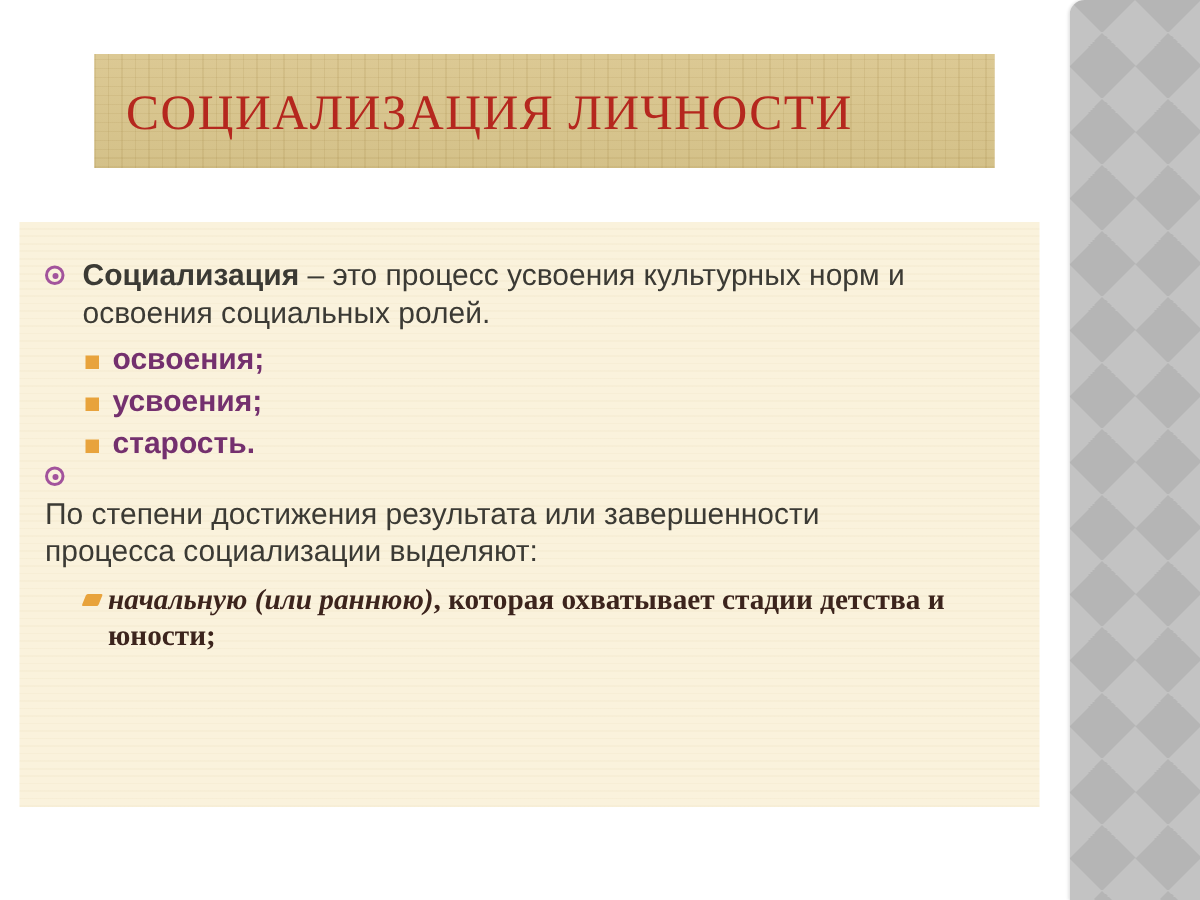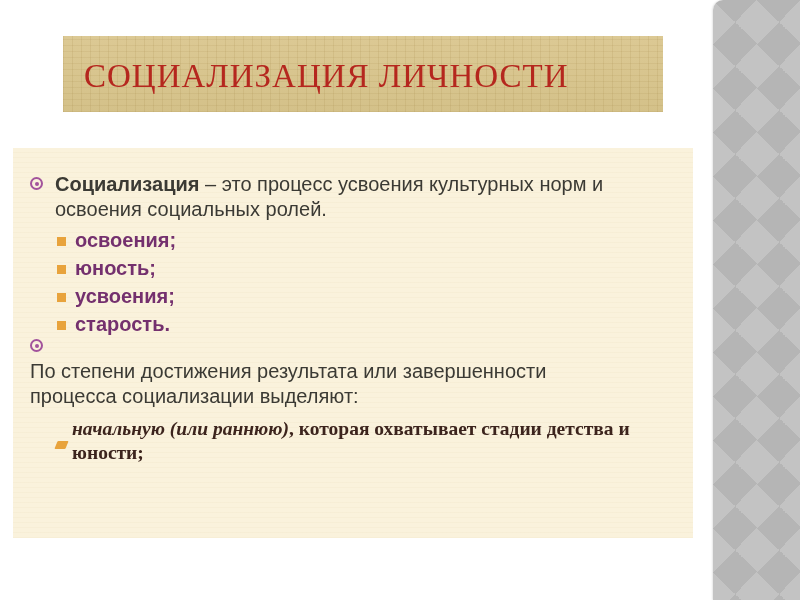--- a/index.html
+++ b/index.html
@@ -85,21 +85,21 @@
   .l2 .bullet-wrap { flex: 0 0 18px; padding-top: 2px; }
   .square-bullet { display: block; width: 9px; height: 9px; background: #e8a33c; }
   .stage {
     font-weight: bold; color: #74306e;
     font-size: 20px; line-height: 26px;
   }
 
   .degree-item { margin-top: -4px; margin-bottom: 8px; flex-direction: column; }
 
   
-  .l3 { margin: 0 0 2px 26px; align-items: center; }
+  .l3 { margin: 0 0 2px 26px; }
   .l3 .bullet-wrap { flex: 0 0 16px; padding-top: 7px; }
   .slant-bullet {
     display: block; width: 11px; height: 8px;
     background: #e8a33c; transform: skewX(-22deg);
     border-radius: 1px;
   }
   .phase {
     font-family: "Liberation Serif", serif;
     font-weight: bold;
     font-size: 19.5px; line-height: 24px;
@@ -131,26 +131,20 @@
     <div class="li l2">
       <span class="bullet-wrap">
           <span class="square-bullet"></span>
         </span>
       <div class="txt stage">освоения;</div>
     </div>
     <div class="li l2">
       <span class="bullet-wrap">
           <span class="square-bullet"></span>
         </span>
-      <div class="txt stage">юность;</div>
-    </div>
-    <div class="li l2">
-      <span class="bullet-wrap">
-          <span class="square-bullet"></span>
-        </span>
       <div class="txt stage">усвоения;</div>
     </div>
     <div class="li l2">
       <span class="bullet-wrap">
           <span class="square-bullet"></span>
         </span>
       <div class="txt stage">старость.</div>
     </div>
   </div>
 

